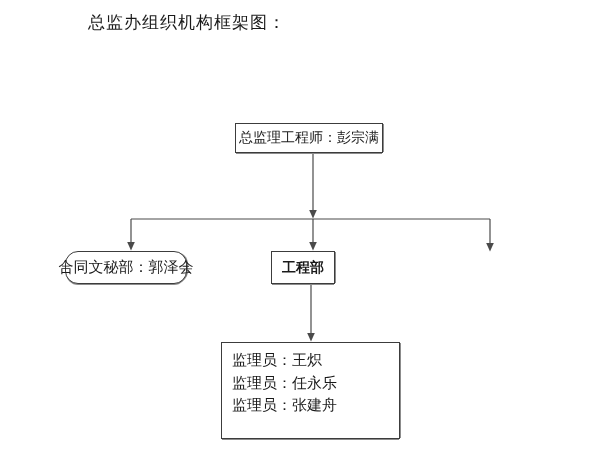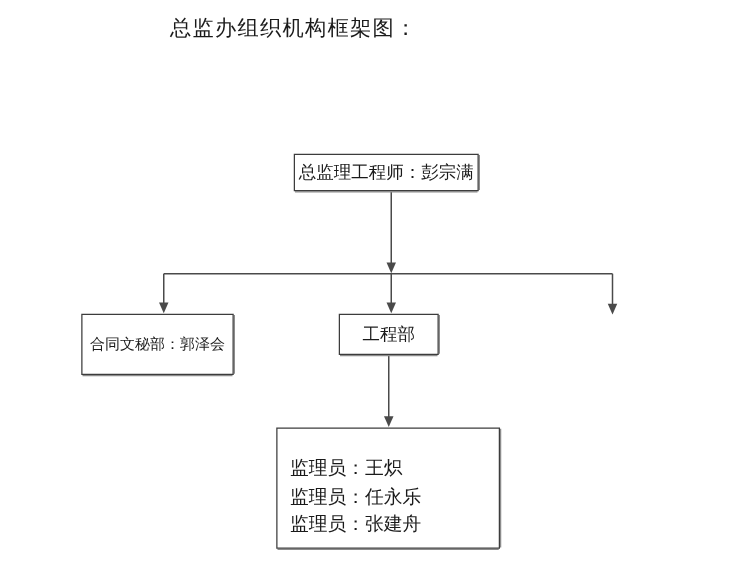--- a/index.html
+++ b/index.html
@@ -23,21 +23,20 @@
     overflow: hidden;
   }
   .page-title {
     position: absolute;
     left: 88px;
     top: 11px;
     font-size: 17px;
     letter-spacing: 1px;
     color: var(--text);
     white-space: nowrap;
-    margin-left: 48px;
   }
   .connectors {
     position: absolute;
     left: 0;
     top: 0;
     pointer-events: none;
   }
   .connectors line {
     stroke: var(--line);
     stroke-width: 1.2;
@@ -56,38 +55,40 @@
     justify-content: center;
     white-space: nowrap;
   }
   .node-root {
     left: 235px; top: 123px;
     width: 148px; height: 30px;
     font-size: 14px;
   }
   .node-branch-1 {
     left: 65px; top: 251px;
-    width: 122px; height: 49px;
-    font-size: 12px;
+    width: 122px; height: 33px;
+    font-size: 15px;
+    border-radius: 13px;
   }
   .node-branch-2 {
     left: 271px; top: 251px;
-    width: 80px; height: 33px;
+    width: 64px; height: 33px;
     font-size: 14px;
+    font-weight: bold;
   }
   .node-branch-3 {
     left: 428px; top: 252px;
     width: 122px; height: 33px;
     font-size: 13px;
   }
   .node-staff {
     left: 221px; top: 342px;
     width: 179px; height: 97px;
     display: block;
-    padding: 20px 0 0 10px;
+    padding: 6px 0 0 10px;
   }
   .staff-row {
     font-size: 15px;
     line-height: 22.5px;
     white-space: nowrap;
   }
 </style>
 </head>
 <body>
 

